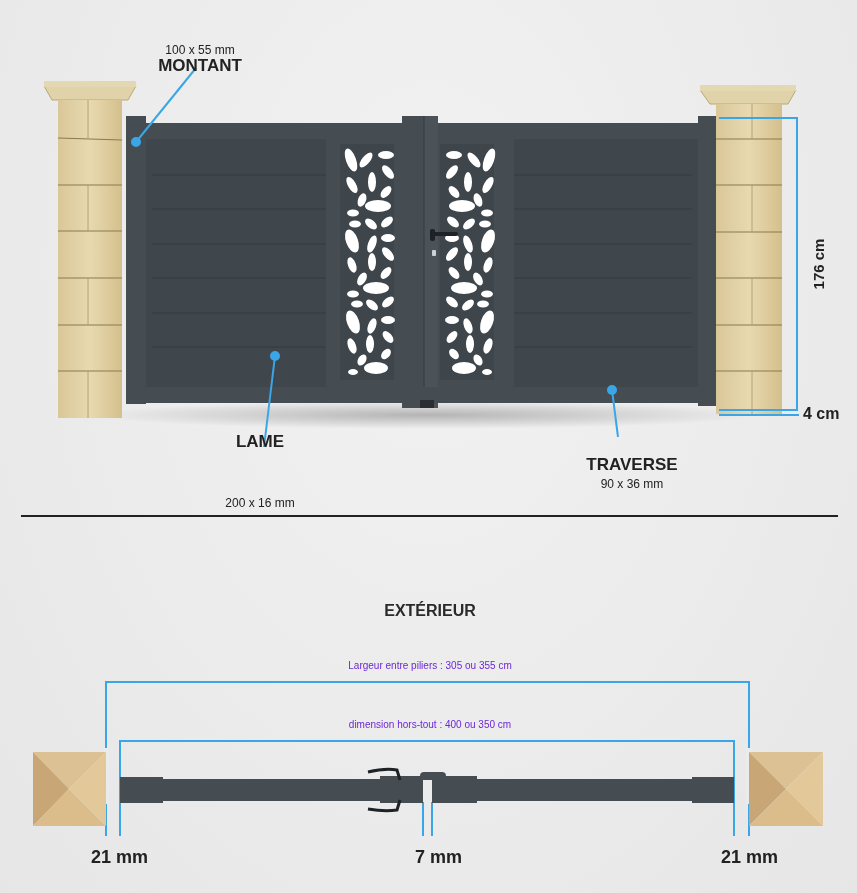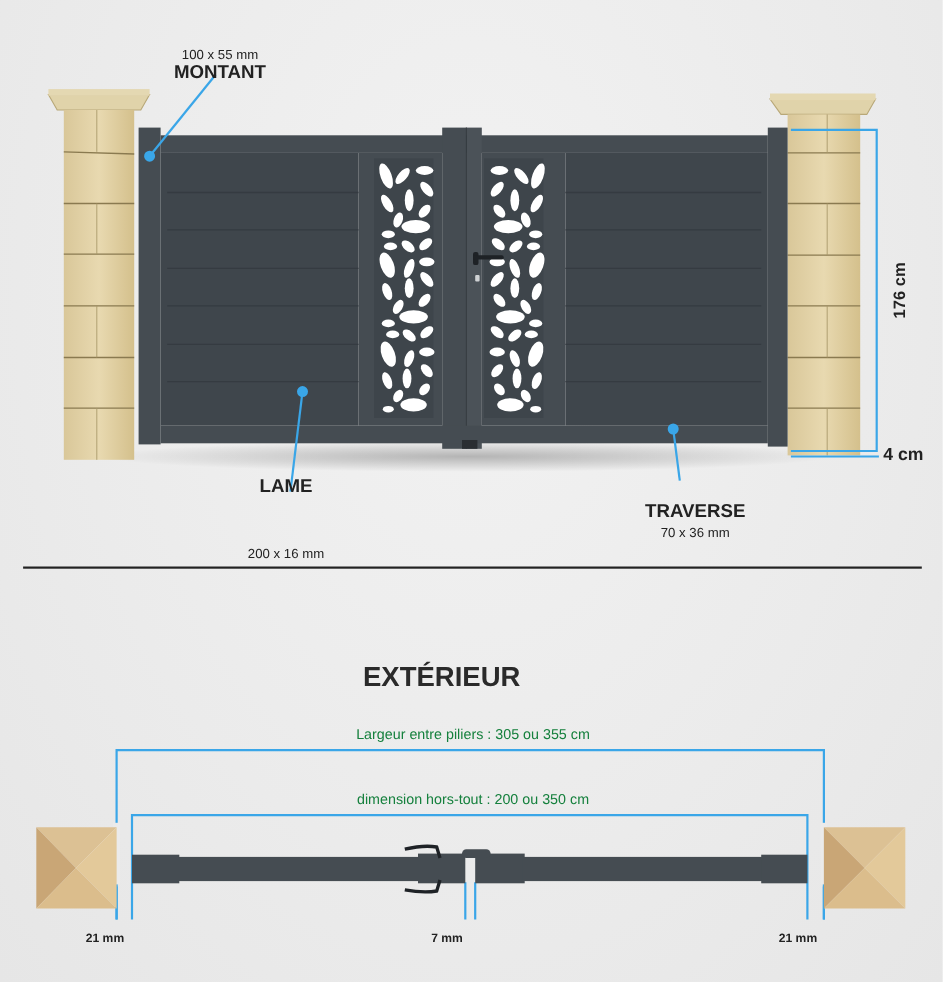--- a/index.html
+++ b/index.html
@@ -4,22 +4,22 @@
   <style>
     html, body { margin: 0; padding: 0; }
     body {
       width: 857px; height: 893px; position: relative; overflow: hidden;
       background: radial-gradient(ellipse at 50% 30%, #f2f2f2 0%, #ebebeb 60%, #e6e6e6 100%);
       font-family: "Liberation Sans", sans-serif; color: #222;
     }
     .abs { position: absolute; }
     .lbl-title { font-weight: bold; font-size: 17px; text-align: center; color: #222; }
     .lbl-sub { font-size: 12px; text-align: center; color: #222; }
-    .dim-text { font-size: 13px; color: #15803d; text-align: center; }
-    .mm-text { font-size: 11px; font-weight: bold; color: #222; text-align: left; }
+    .dim-text { font-size: 10px; color: #6d28d9; text-align: center; }
+    .mm-text { font-size: 18px; font-weight: bold; color: #222; text-align: right; }
     svg { position: absolute; left: 0; top: 0; }
   </style>
 </head>
 <body>
 
 <div>
   <svg width="857" height="520" viewBox="0 0 857 520">
     <defs>
       <radialGradient id="shadowG" cx="50%" cy="50%" r="50%">
         <stop offset="0%" stop-color="#000" stop-opacity="0.25"></stop>
@@ -219,33 +219,33 @@
     </g>
   </svg>
 
   <div class="abs lbl-title" style="left:140px; top:40px; width:120px;margin-top:16px;">MONTANT</div>
   <div class="abs lbl-sub" style="left:130px; top:43px; width:140px;">100 x 55 mm</div>
 
   <div class="abs lbl-title" style="left:200px; top:432px; width:120px;">LAME</div>
   <div class="abs lbl-sub" style="left:190px; top:496px; width:140px;">200 x 16 mm</div>
 
   <div class="abs lbl-title" style="left:567px; top:455px; width:130px;">TRAVERSE</div>
-  <div class="abs lbl-sub" style="left:562px; top:477px; width:140px;">70 x 36 mm</div>
+  <div class="abs lbl-sub" style="left:562px; top:477px; width:140px;">90 x 36 mm</div>
 
   <div class="abs" style="left:790px; top:254px; width:60px; height:20px; transform: rotate(-90deg); font-weight:bold; font-size:15px; text-align:center; color:#222;">176 cm</div>
   <div class="abs" style="left:803px; top:405px; font-weight:bold; font-size:16px; color:#222;">4 cm</div>
 </div>
 
 <div class="abs" style="left:21px; top:515px; width:817px; height:1.5px; background:#222;"></div>
 
 <div>
-  <div class="abs" style="left:330px; top:602px; width:200px; font-size:25px; font-weight:bold; color:#2a2a2a;">EXTÉRIEUR</div>
+  <div class="abs" style="left:330px; top:602px; width:200px; text-align:center; font-size:16px; font-weight:bold; color:#2a2a2a;">EXTÉRIEUR</div>
 
   <div class="abs dim-text" style="left:230px; top:660px; width:400px;">Largeur entre piliers : 305 ou 355 cm</div>
-  <div class="abs dim-text" style="left:230px; top:719px; width:400px;">dimension hors-tout : 200 ou 350 cm</div>
+  <div class="abs dim-text" style="left:230px; top:719px; width:400px;">dimension hors-tout : 400 ou 350 cm</div>
 
   <svg width="857" height="893" viewBox="0 0 857 893" style="top:0; left:0;">
 
     <g stroke="#3aa6e8" stroke-width="2" fill="none">
       <polyline points="106,836 106,682 749,682 749,836"></polyline>
       <polyline points="120,836 120,741 734,741 734,836"></polyline>
       <line x1="423" y1="802" x2="423" y2="836"></line>
       <line x1="432" y1="802" x2="432" y2="836"></line>
     </g>
 

